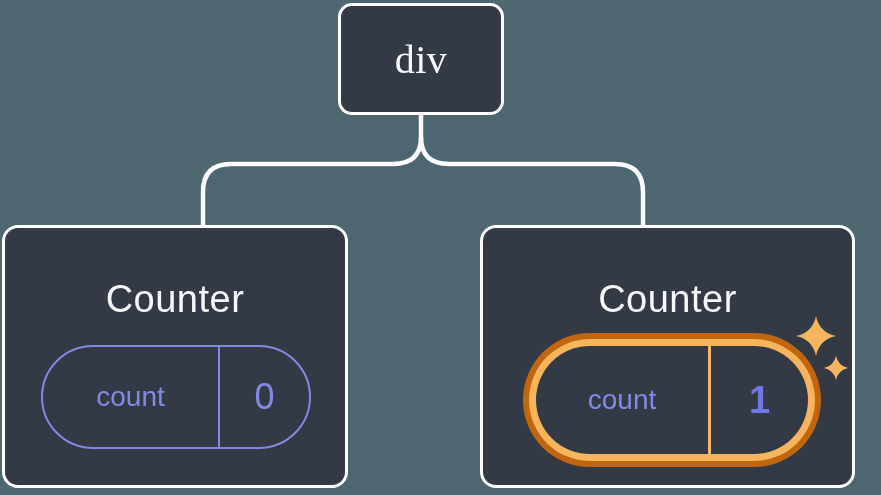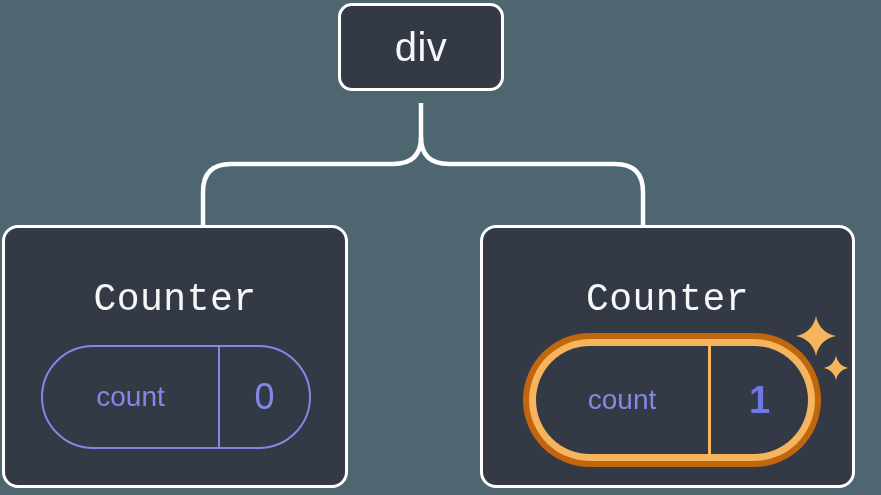--- a/index.html
+++ b/index.html
@@ -17,50 +17,50 @@
     width: 881px; height: 495px;
   }
   .conn {
     fill: none;
     stroke: var(--line_white);
     stroke-width: 4.5;
   }
   .node-root {
     position: absolute;
     left: 338px; top: 3px;
-    width: 166px; height: 88px;
+    width: 166px; height: 112px;
     box-sizing: border-box;
     background: var(--card_bg);
     border: 3.5px solid var(--line_white);
     border-radius: 14px;
     display: flex; align-items: center; justify-content: center;
     color: var(--text_white);
     font-size: 40px;
     letter-spacing: 0.5px;
+    font-family: Liberation Serif, serif;
   }
   .card {
     position: absolute;
     top: 225px;
     height: 263px;
     box-sizing: border-box;
     background: var(--card_bg);
     border: 3.5px solid var(--line_white);
     border-radius: 16px;
   }
   .card-left  { left: 2px;   width: 346px; }
   .card-right { left: 480px; width: 375px; }
   .card-title {
     position: absolute;
     left: 0; right: 0; top: 50px;
     text-align: center;
     color: var(--text_white);
     font-size: 38px;
     font-weight: 500;
     letter-spacing: 0.5px;
-    font-family: Liberation Mono, monospace;
   }
   
   .pill-plain {
     position: absolute;
     left: 36px; top: 117px;
     width: 270px; height: 104px;
     box-sizing: border-box;
     border: 2px solid var(--purple);
     border-radius: 60px;
     display: flex;

